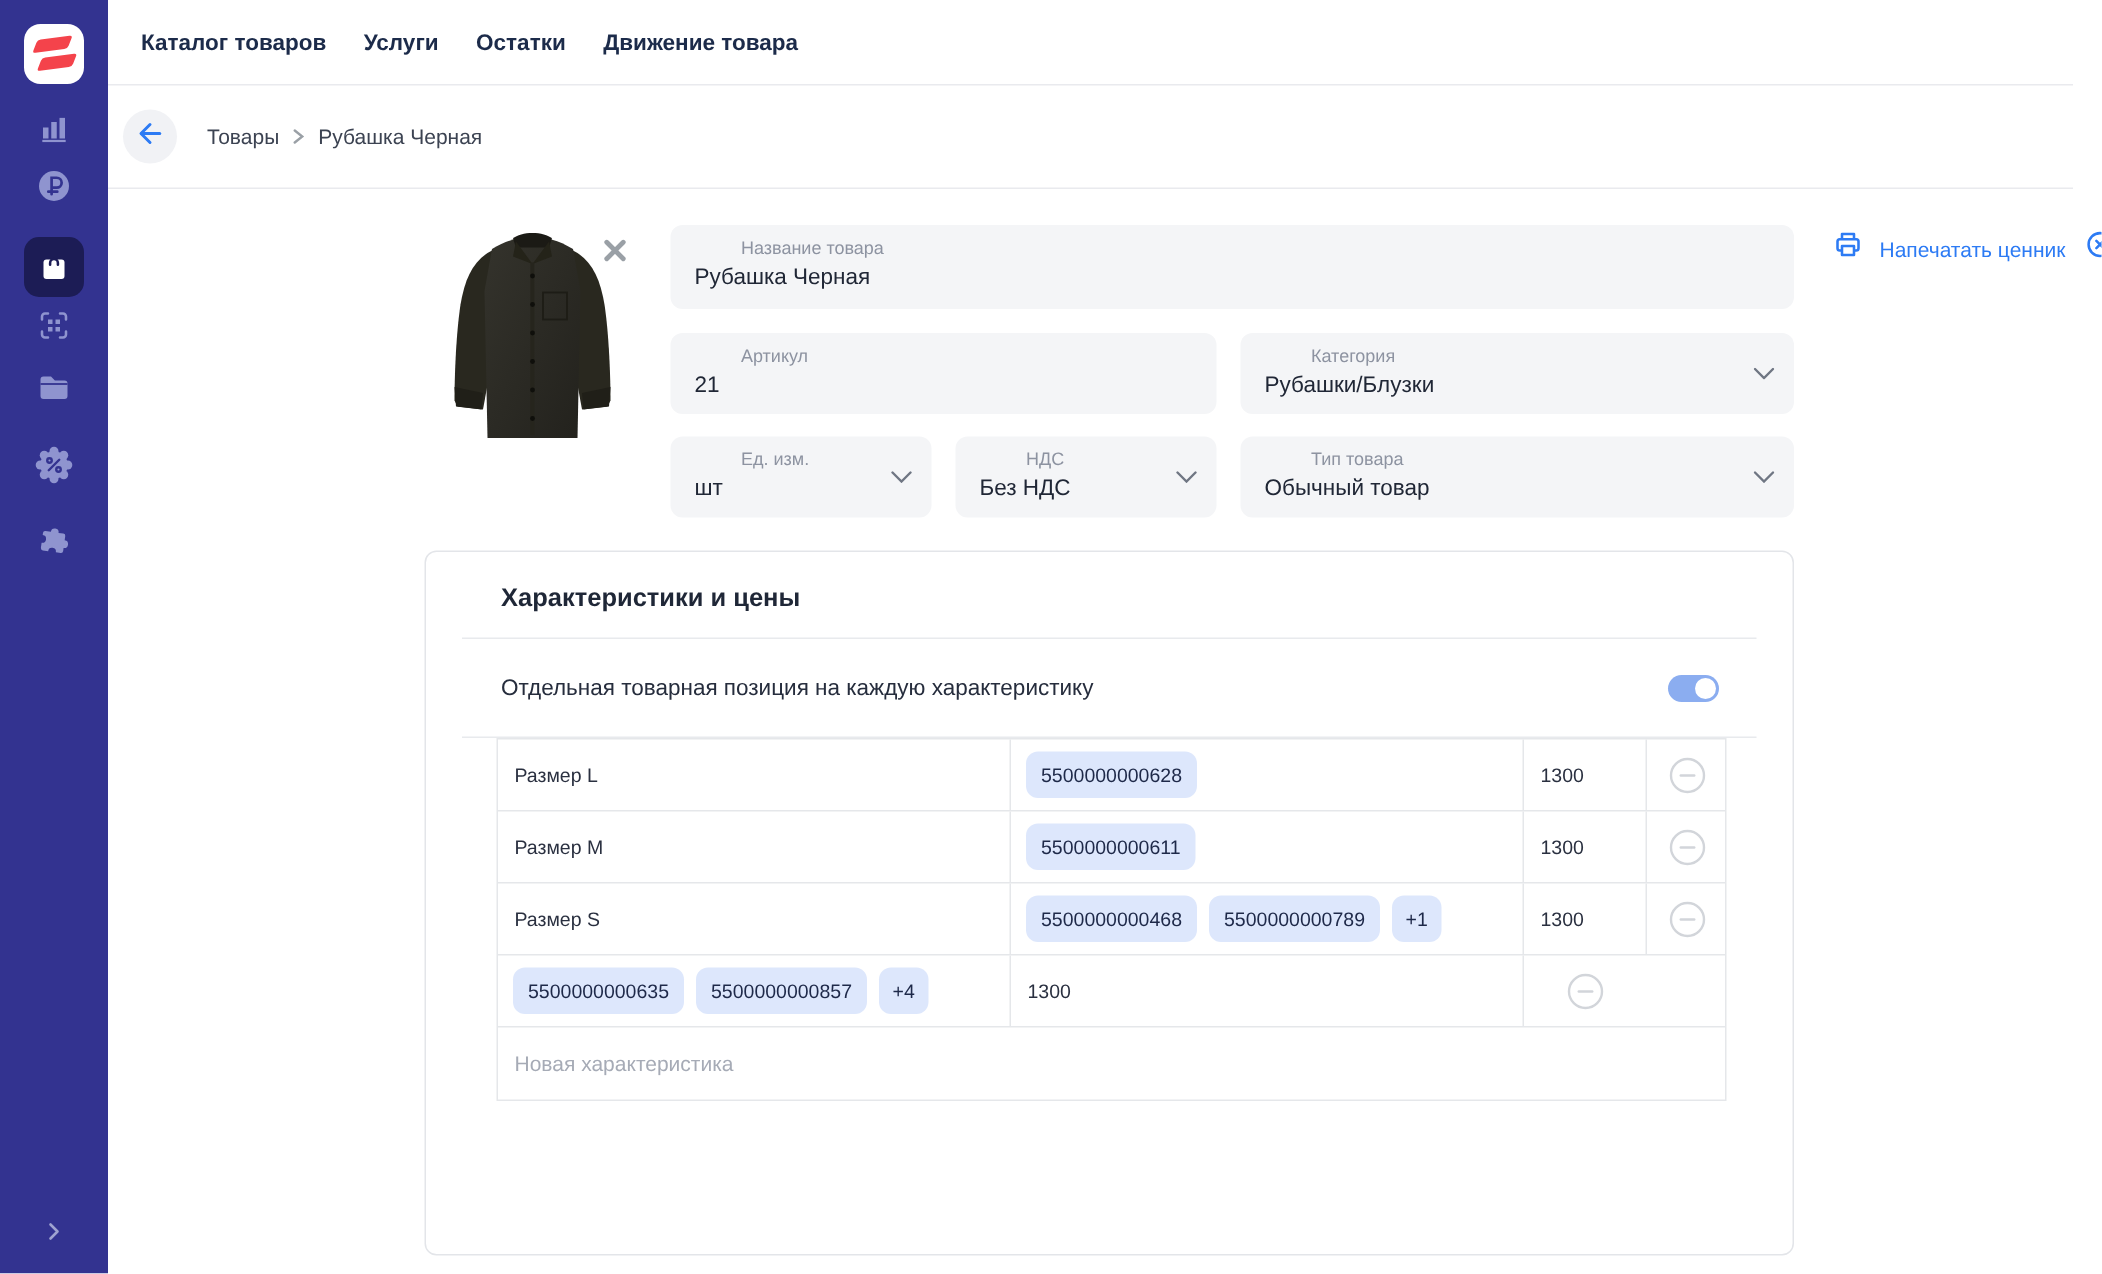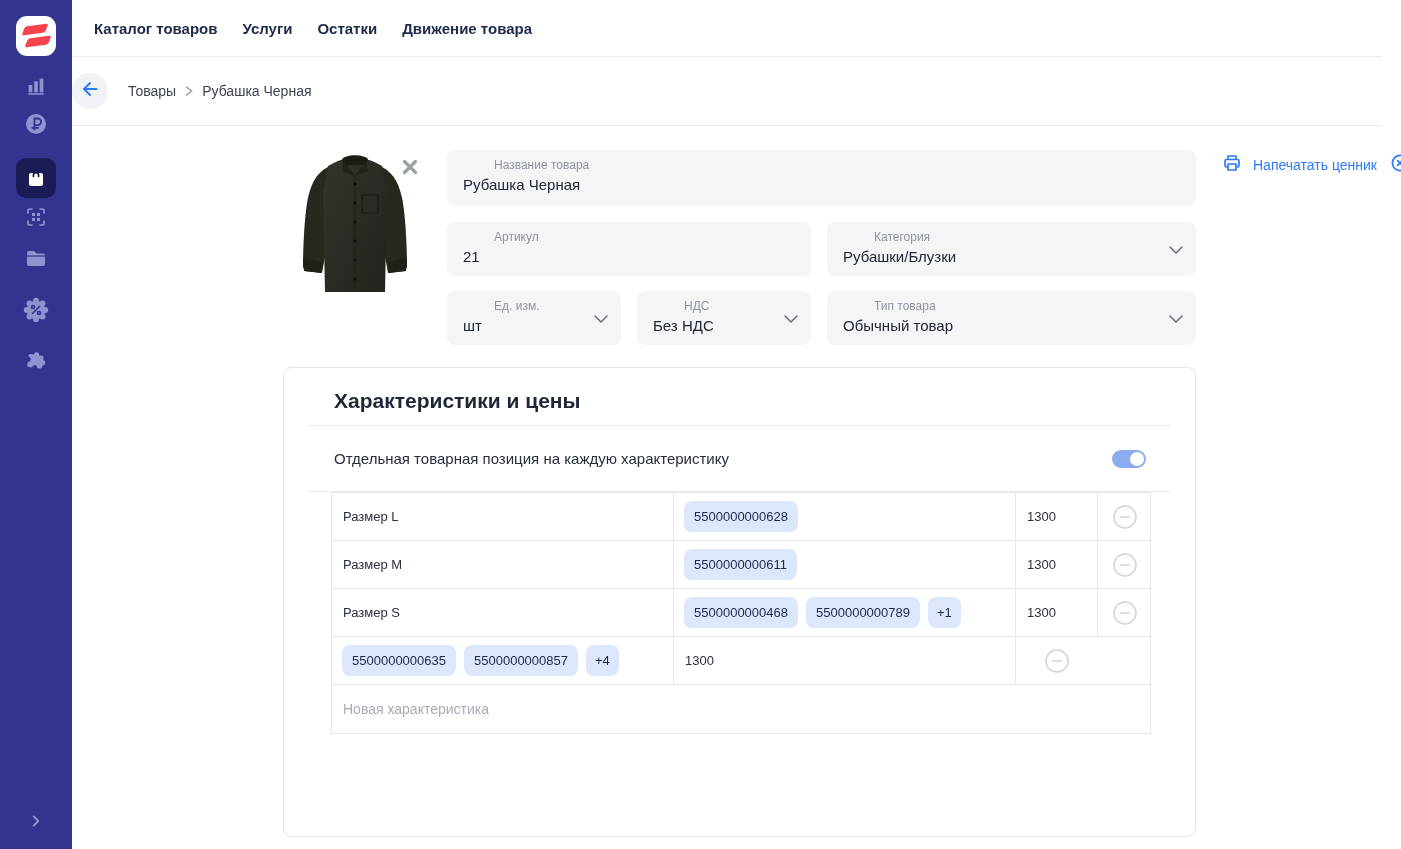--- a/index.html
+++ b/index.html
@@ -17,21 +17,21 @@
   .side-ic { position:absolute; left:50%; transform:translateX(-50%); width:40px; height:40px; display:flex; align-items:center; justify-content:center; cursor:pointer; }
   .side-ic svg { display:block; }
   .side-active { background:#1c1c55; border-radius:10px; }
   .side-expand { position:absolute; left:50%; transform:translateX(-50%); bottom:12px; width:32px; height:28px; display:flex; align-items:center; justify-content:center; }
 
   
   .main { flex:1; display:flex; flex-direction:column; background:#fff; }
   .topnav { height:57px; border-bottom:1px solid #e9eaee; display:flex; align-items:center; padding-left:22px; gap:25px; }
   .topnav .nav-item { font-size:15px; font-weight:700; color:#1c2b4a; cursor:pointer; white-space:nowrap; }
 
-  .crumbbar { height:69px; border-bottom:1px solid #e9eaee; display:flex; align-items:center; padding-left:0; }
+  .crumbbar { height:69px; border-bottom:1px solid #e9eaee; display:flex; align-items:center; padding-left:10px; }
   .backbtn { width:36px; height:36px; border-radius:50%; background:#f1f2f5; display:flex; align-items:center; justify-content:center; cursor:pointer; }
   .crumbs { display:flex; align-items:center; gap:9px; margin-left:20px; }
   .crumb { font-size:14px; font-weight:500; color:#3c4352; cursor:pointer; }
   .crumb-sep { display:flex; align-items:center; }
 
   .content { position:relative; flex:1; background:#fff; }
 
   
   .photo-wrap { position:absolute; left:223px; top:24px; width:120px; height:150px; }
   .photo-wrap svg.shirt { width:120px; height:150px; display:block; }
@@ -51,21 +51,21 @@
   .f-vat  { left:565px; top:165px; width:174px; height:54px; }
   .f-type { left:755px; top:165px; width:369px; height:54px; }
 
   
   .actions { position:absolute; left:1150px; top:27px; display:flex; gap:13px; }
   .action-link { display:flex; align-items:center; gap:11px; cursor:pointer; }
   .action-link .txt { font-size:14px; font-weight:500; color:#2d7bf4; white-space:nowrap; }
 
   
   .card { position:absolute; left:211px; top:241px; width:913px; height:470px; background:#fff; border:1px solid #e3e5e9; border-radius:8px; }
-  .card-title { position:absolute; left:50px; top:21px; font-size:21px; font-weight:700; color:#1f2737; }
+  .card-title { position:absolute; left:50px; top:21px; font-size:17px; font-weight:700; color:#1f2737; }
   .div1 { position:absolute; left:24px; right:24px; top:57px; border-top:1px solid #e8eaed; }
   .toggle-row { position:absolute; left:24px; right:24px; top:58px; height:66px; display:flex; align-items:center; justify-content:space-between; padding:0 25px 0 26px; border-bottom:1px solid #e8eaed; }
   .toggle-label { font-size:15px; color:#262d3d; }
   .toggle { position:relative; width:34px; height:18px; border-radius:9px; background:#8badf0; cursor:pointer; }
   .toggle .knob { position:absolute; top:2px; right:2px; width:14px; height:14px; border-radius:50%; background:#fff; }
 
   
   .tbl { position:absolute; left:47px; top:124px; width:820px; font-size:13px; }
   .tbl-head { display:grid; grid-template-columns:343px 342px 82px 53px; height:64px; align-items:center; }
   .tbl-head > div { padding-left:11px; font-weight:500; color:#333a47; }

